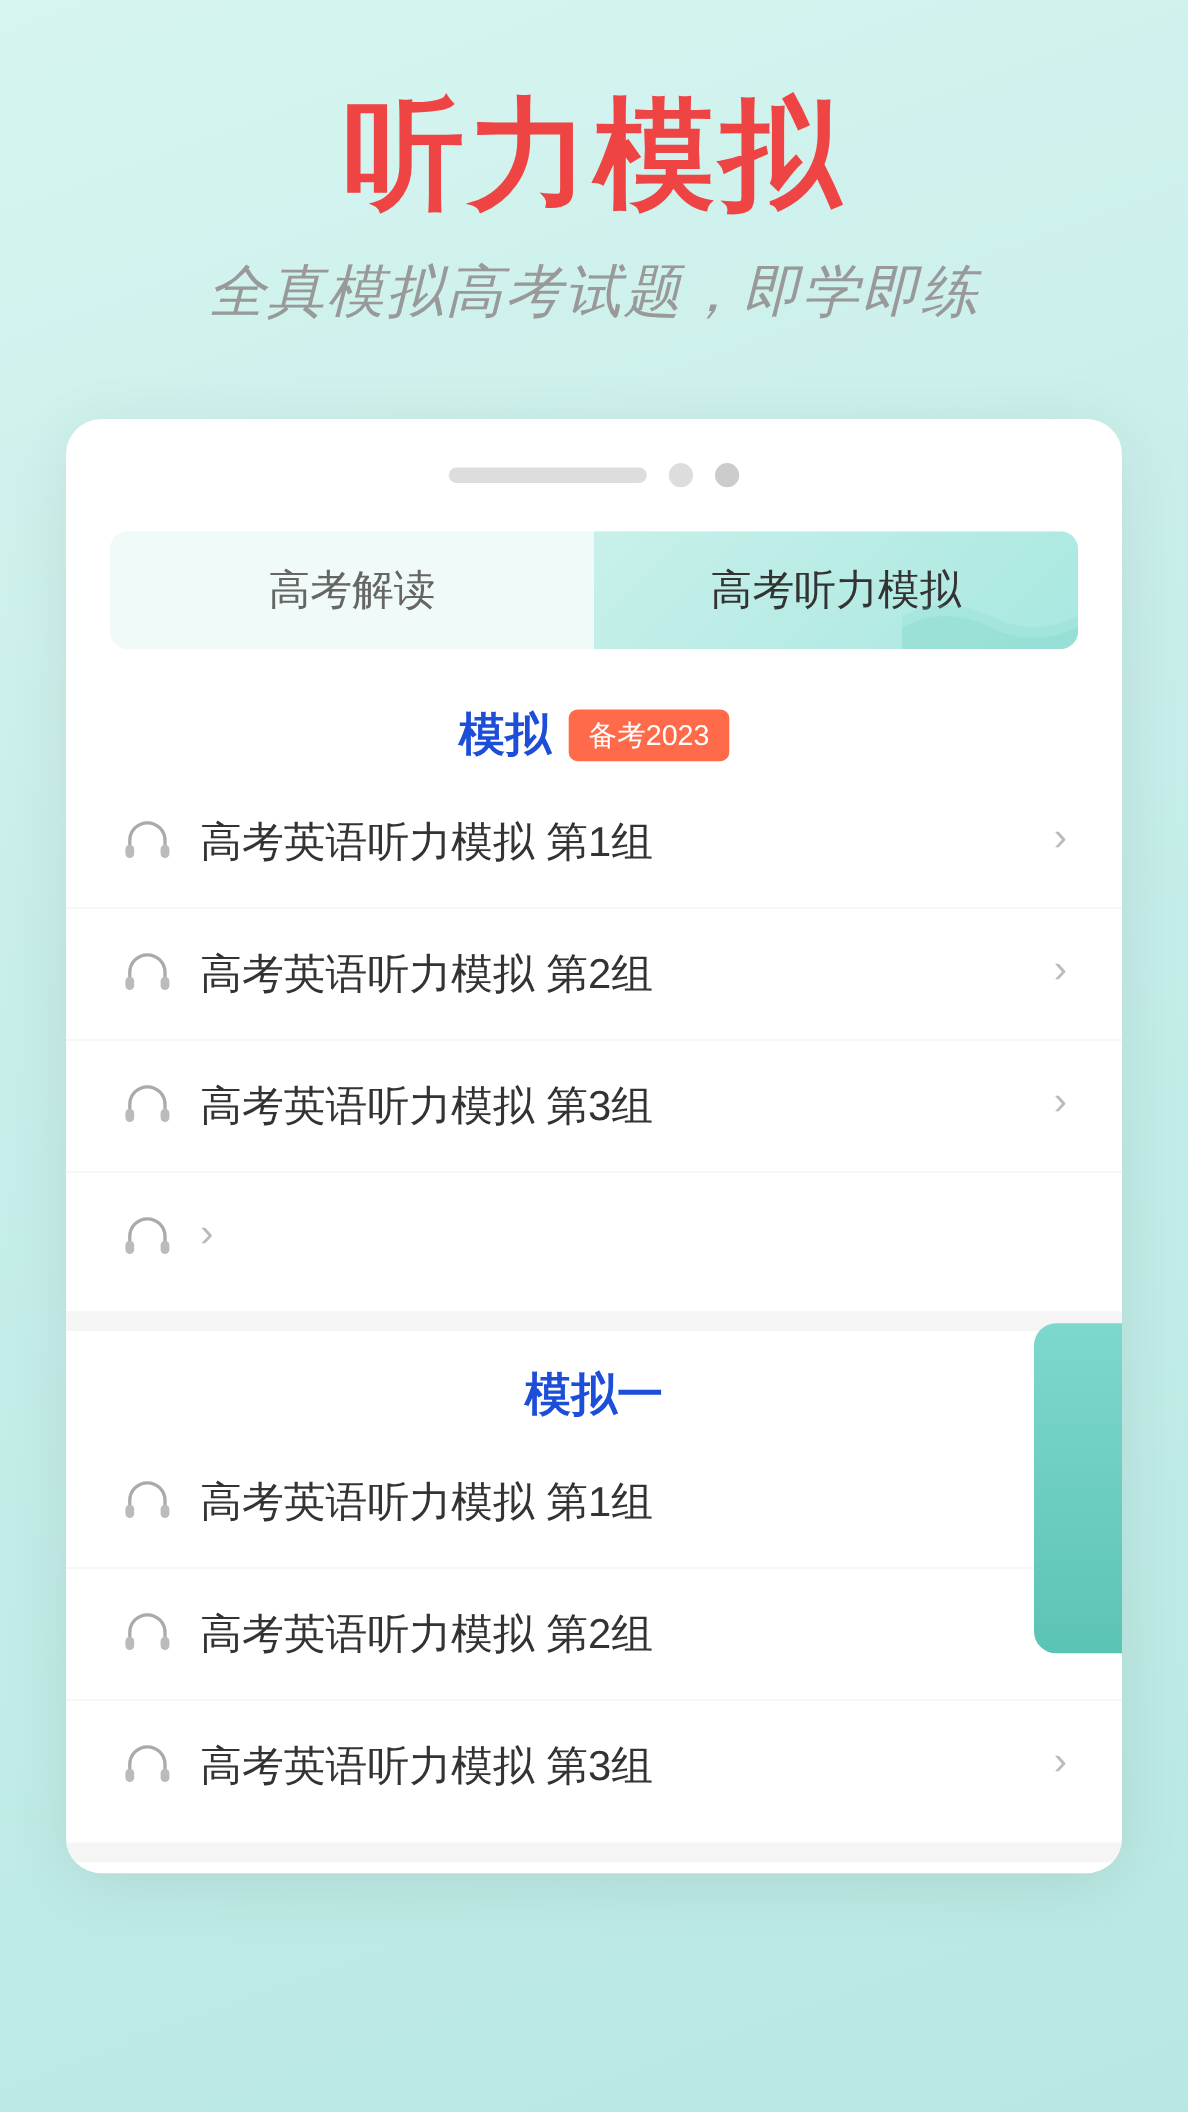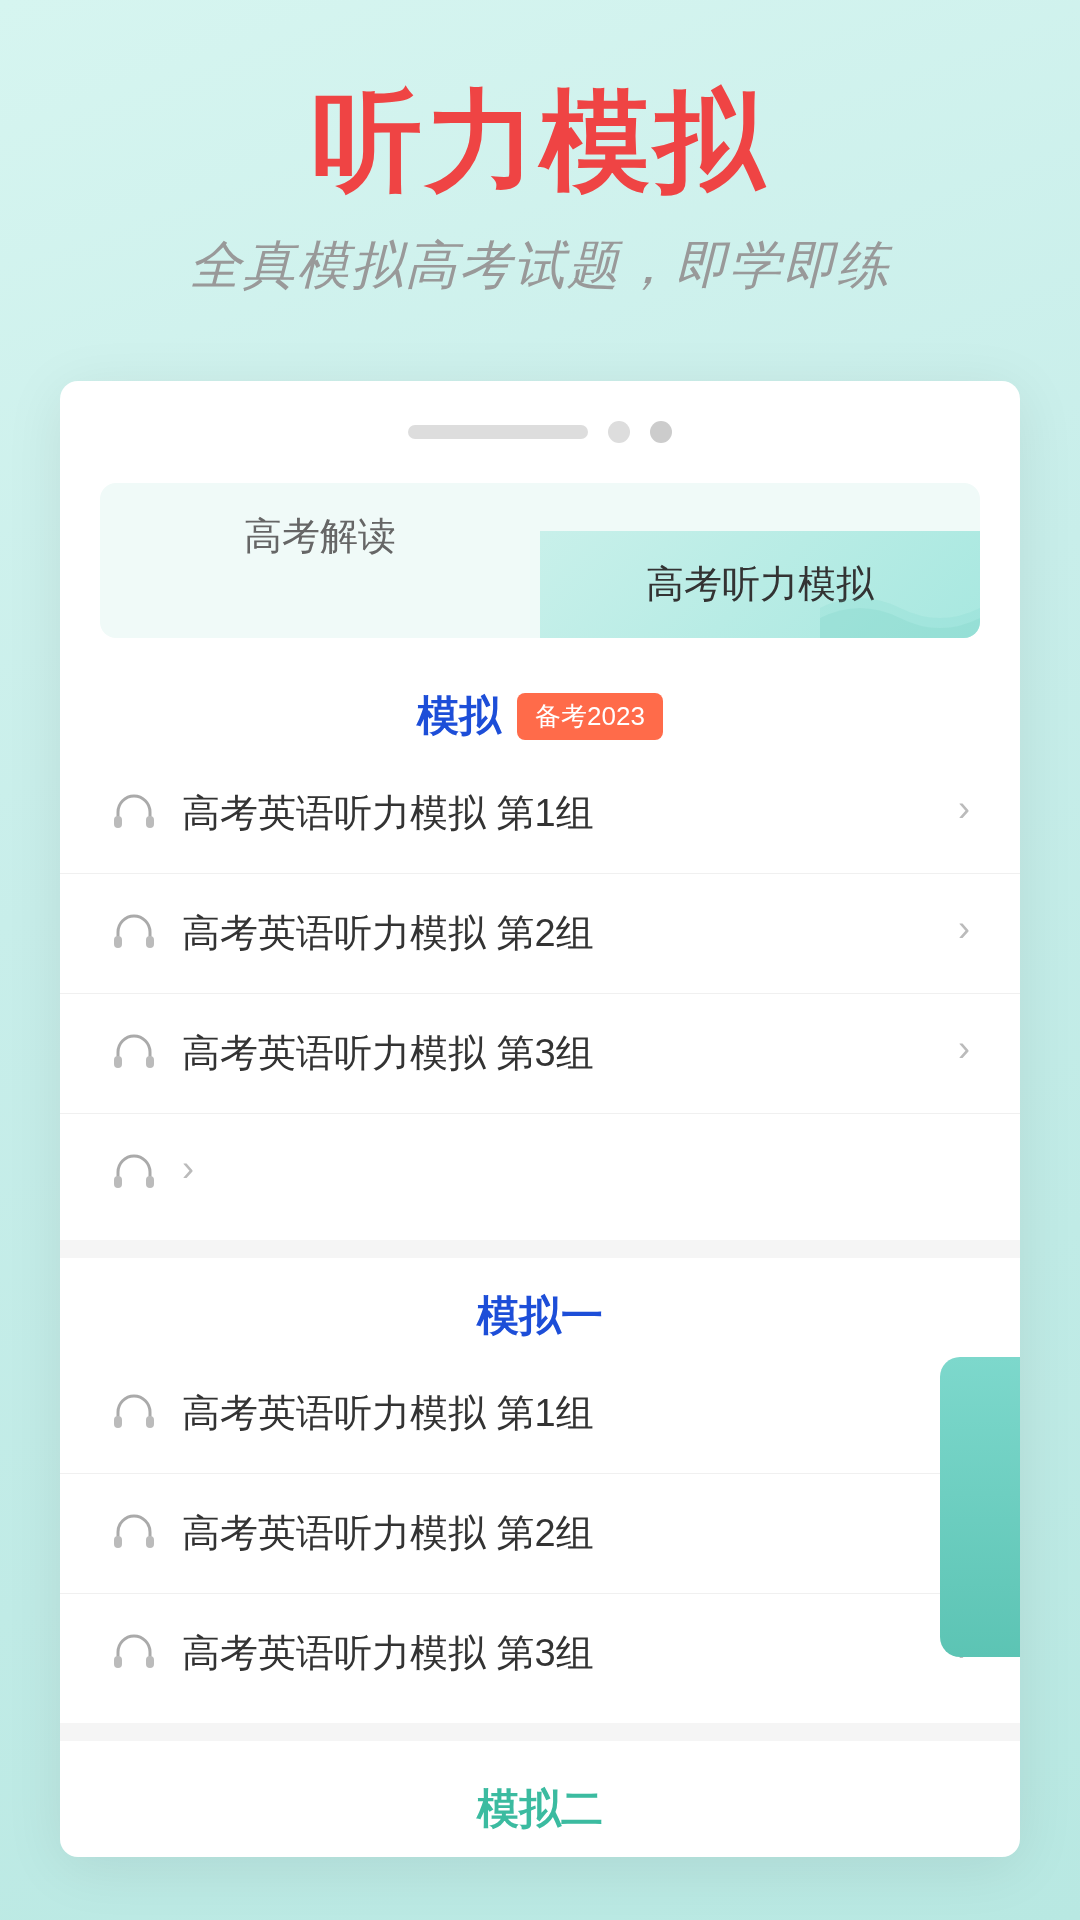--- a/index.html
+++ b/index.html
@@ -33,21 +33,21 @@
       font-size: 52px;
       color: #999;
       font-weight: 400;
       letter-spacing: 2px;
       font-style: italic;
     }
 
     
     .phone-card {
       background: #fff;
-      border-radius: 18px;
+      border-radius: 32px;
       margin: 40px 60px 0;
       padding: 40px 0 0;
       position: relative;
       overflow: hidden;
       min-height: 1300px;
       box-shadow: 0 10px 60px rgba(0,0,0,0.08);
     }
 
     
     .card-indicators {
@@ -216,21 +216,21 @@
   <div class="card-indicators">
     <div class="indicator-bar"></div>
     <div class="indicator-dot"></div>
     <div class="indicator-dot active"></div>
   </div>
 
   <div class="tab-row">
     <div class="tab-item inactive">
       <span>高考解读</span>
     </div>
-    <div class="tab-item active" style="position:relative;margin-top:48px;">
+    <div class="tab-item active" style="position:relative;">
       <span>高考听力模拟</span>
       
       <svg class="tab-waves" viewBox="0 0 160 60" xmlns="http://www.w3.org/2000/svg">
         <path d="M0,30 Q40,10 80,30 Q120,50 160,30 L160,60 L0,60 Z" fill="#7dd8cc" opacity="0.5"></path>
         <path d="M0,40 Q40,20 80,40 Q120,60 160,40 L160,60 L0,60 Z" fill="#5cc4b4" opacity="0.4"></path>
       </svg>
     </div>
   </div>
 
   <div class="section-header">
@@ -307,19 +307,16 @@
         <rect x="4" y="28" width="8" height="12" rx="4" fill="#bbb"></rect>
         <rect x="36" y="28" width="8" height="12" rx="4" fill="#bbb"></rect>
       </svg>
       <span class="list-item-text">高考英语听力模拟 第3组</span>
       <span class="chevron-icon">›</span>
     </div>
   </div>
 
   <div class="section-divider"></div>
 
-  <div class="section-header bottom-section-header">
-    <span class="section-title bottom-section-title">模拟二</span>
-  </div>
 
   <div class="teal-decoration"></div>
 
 </div>
 
 </body></html>

